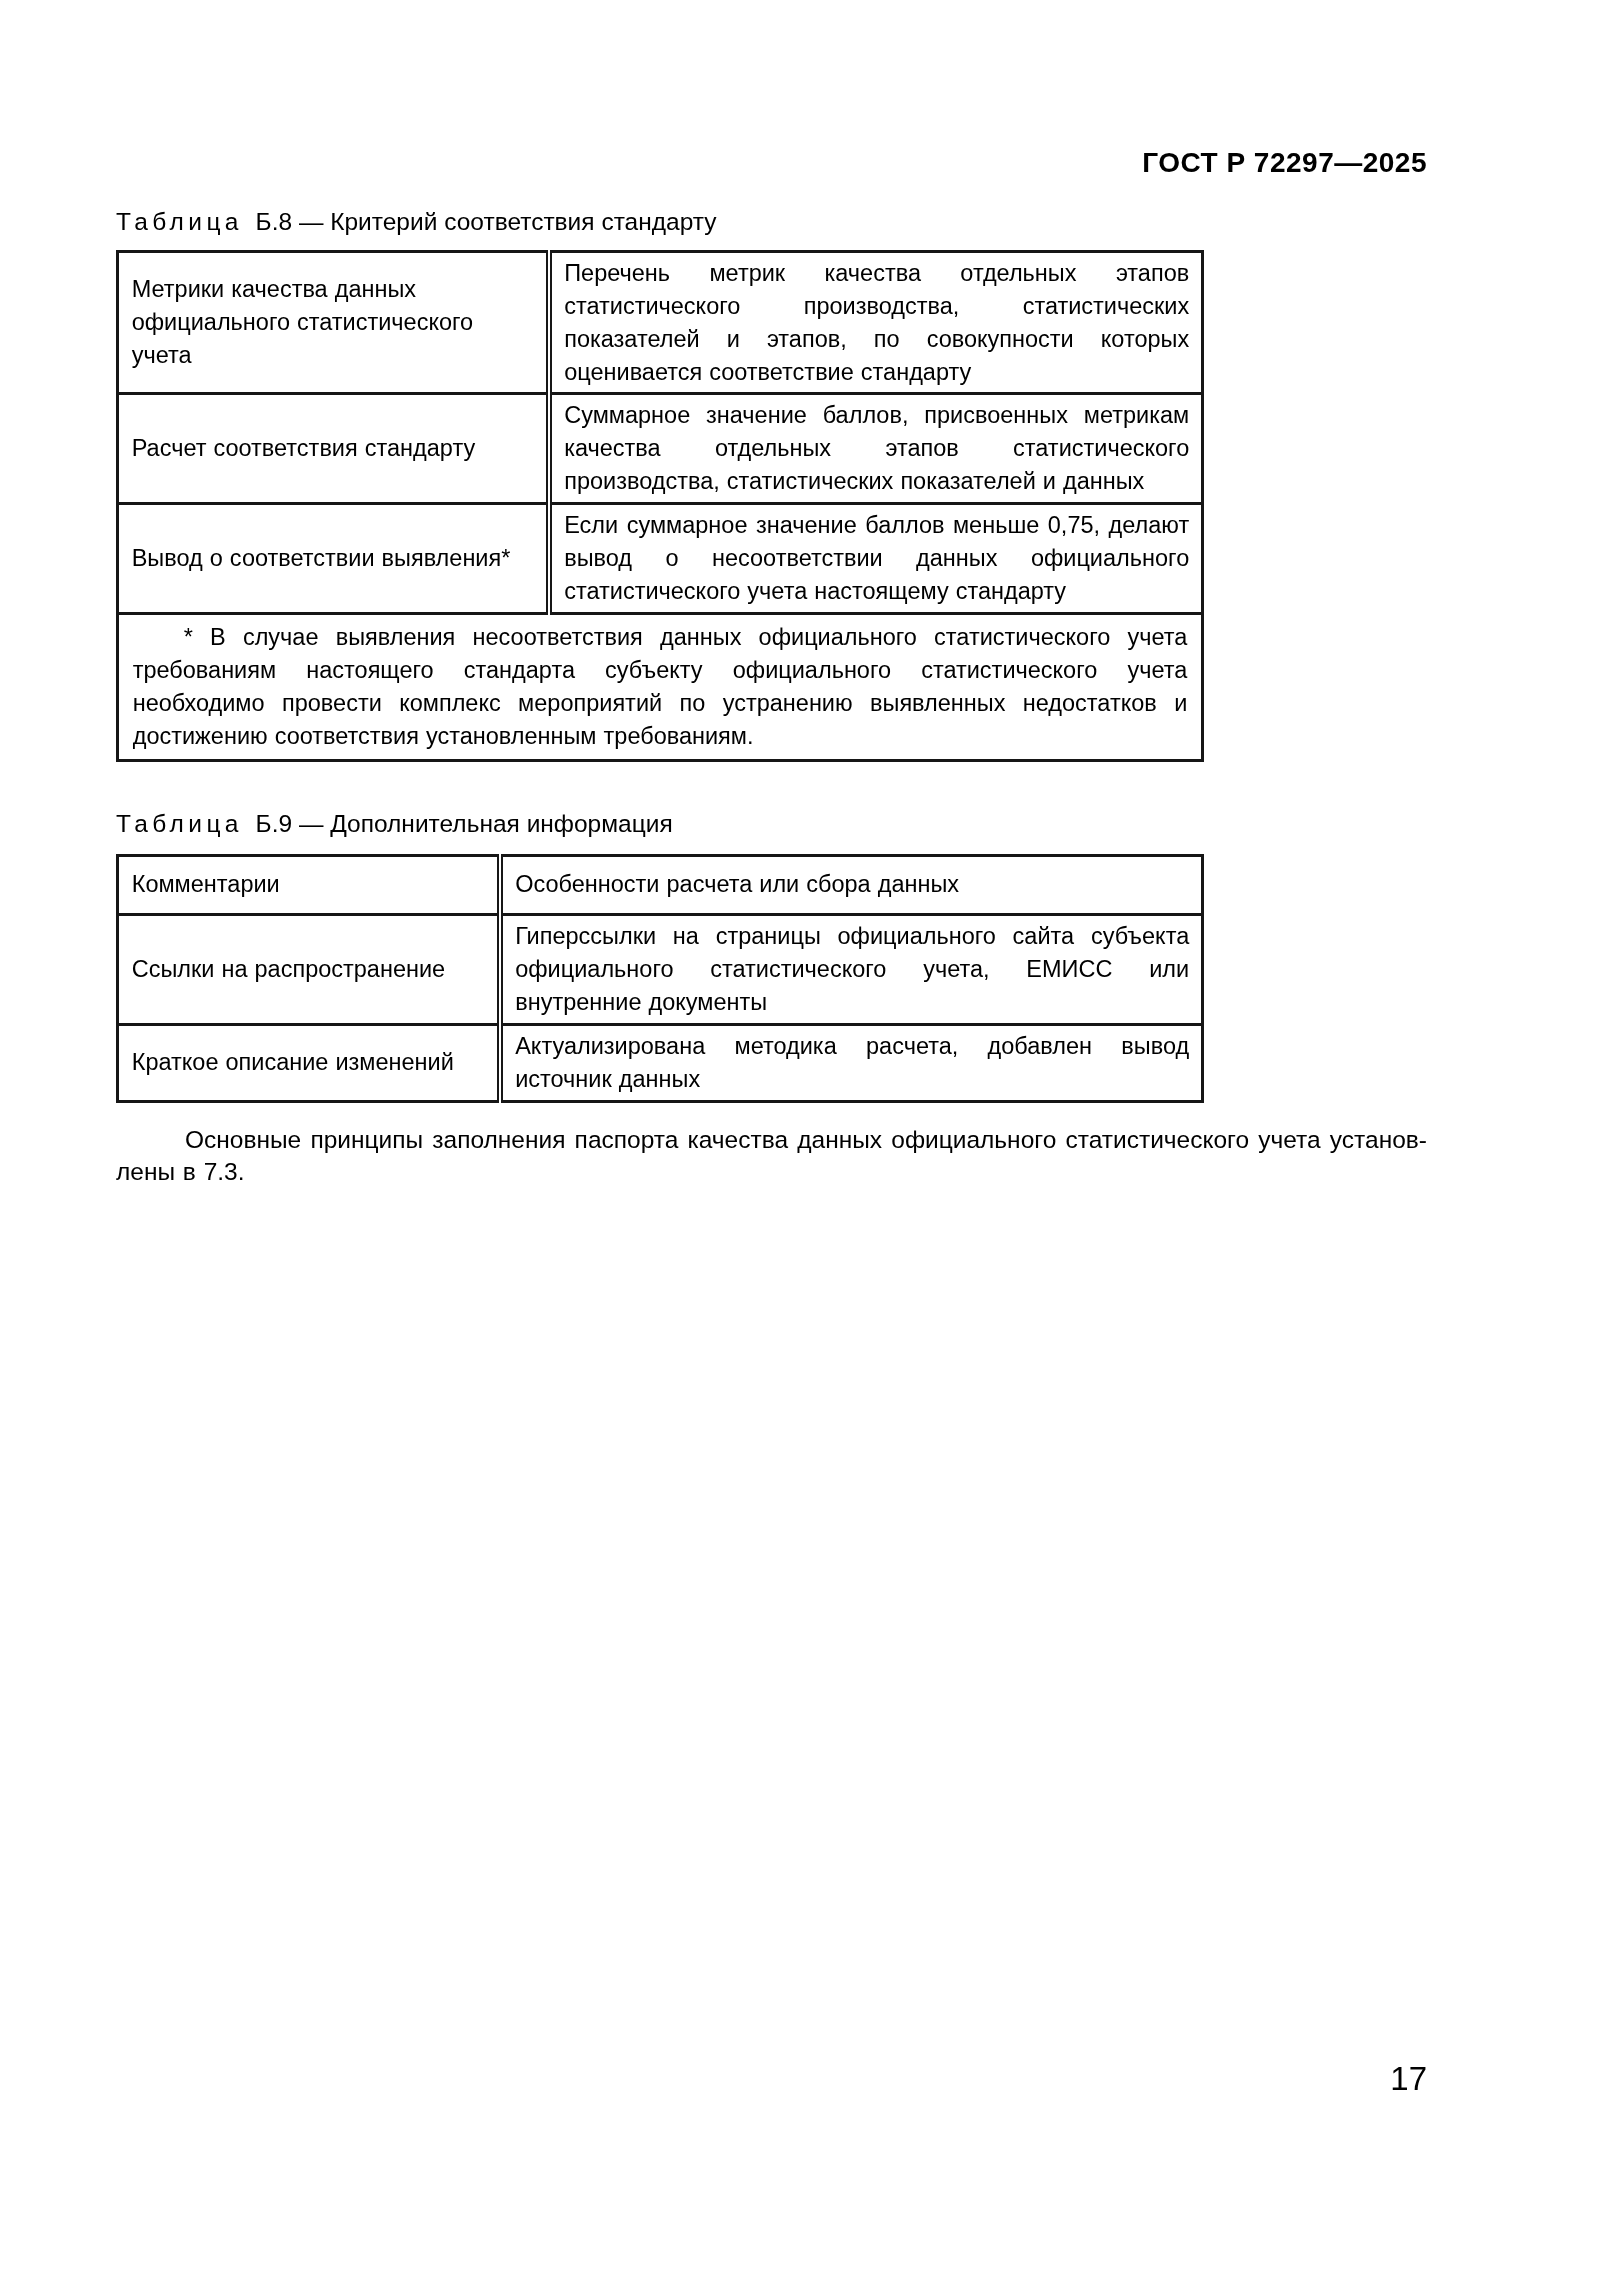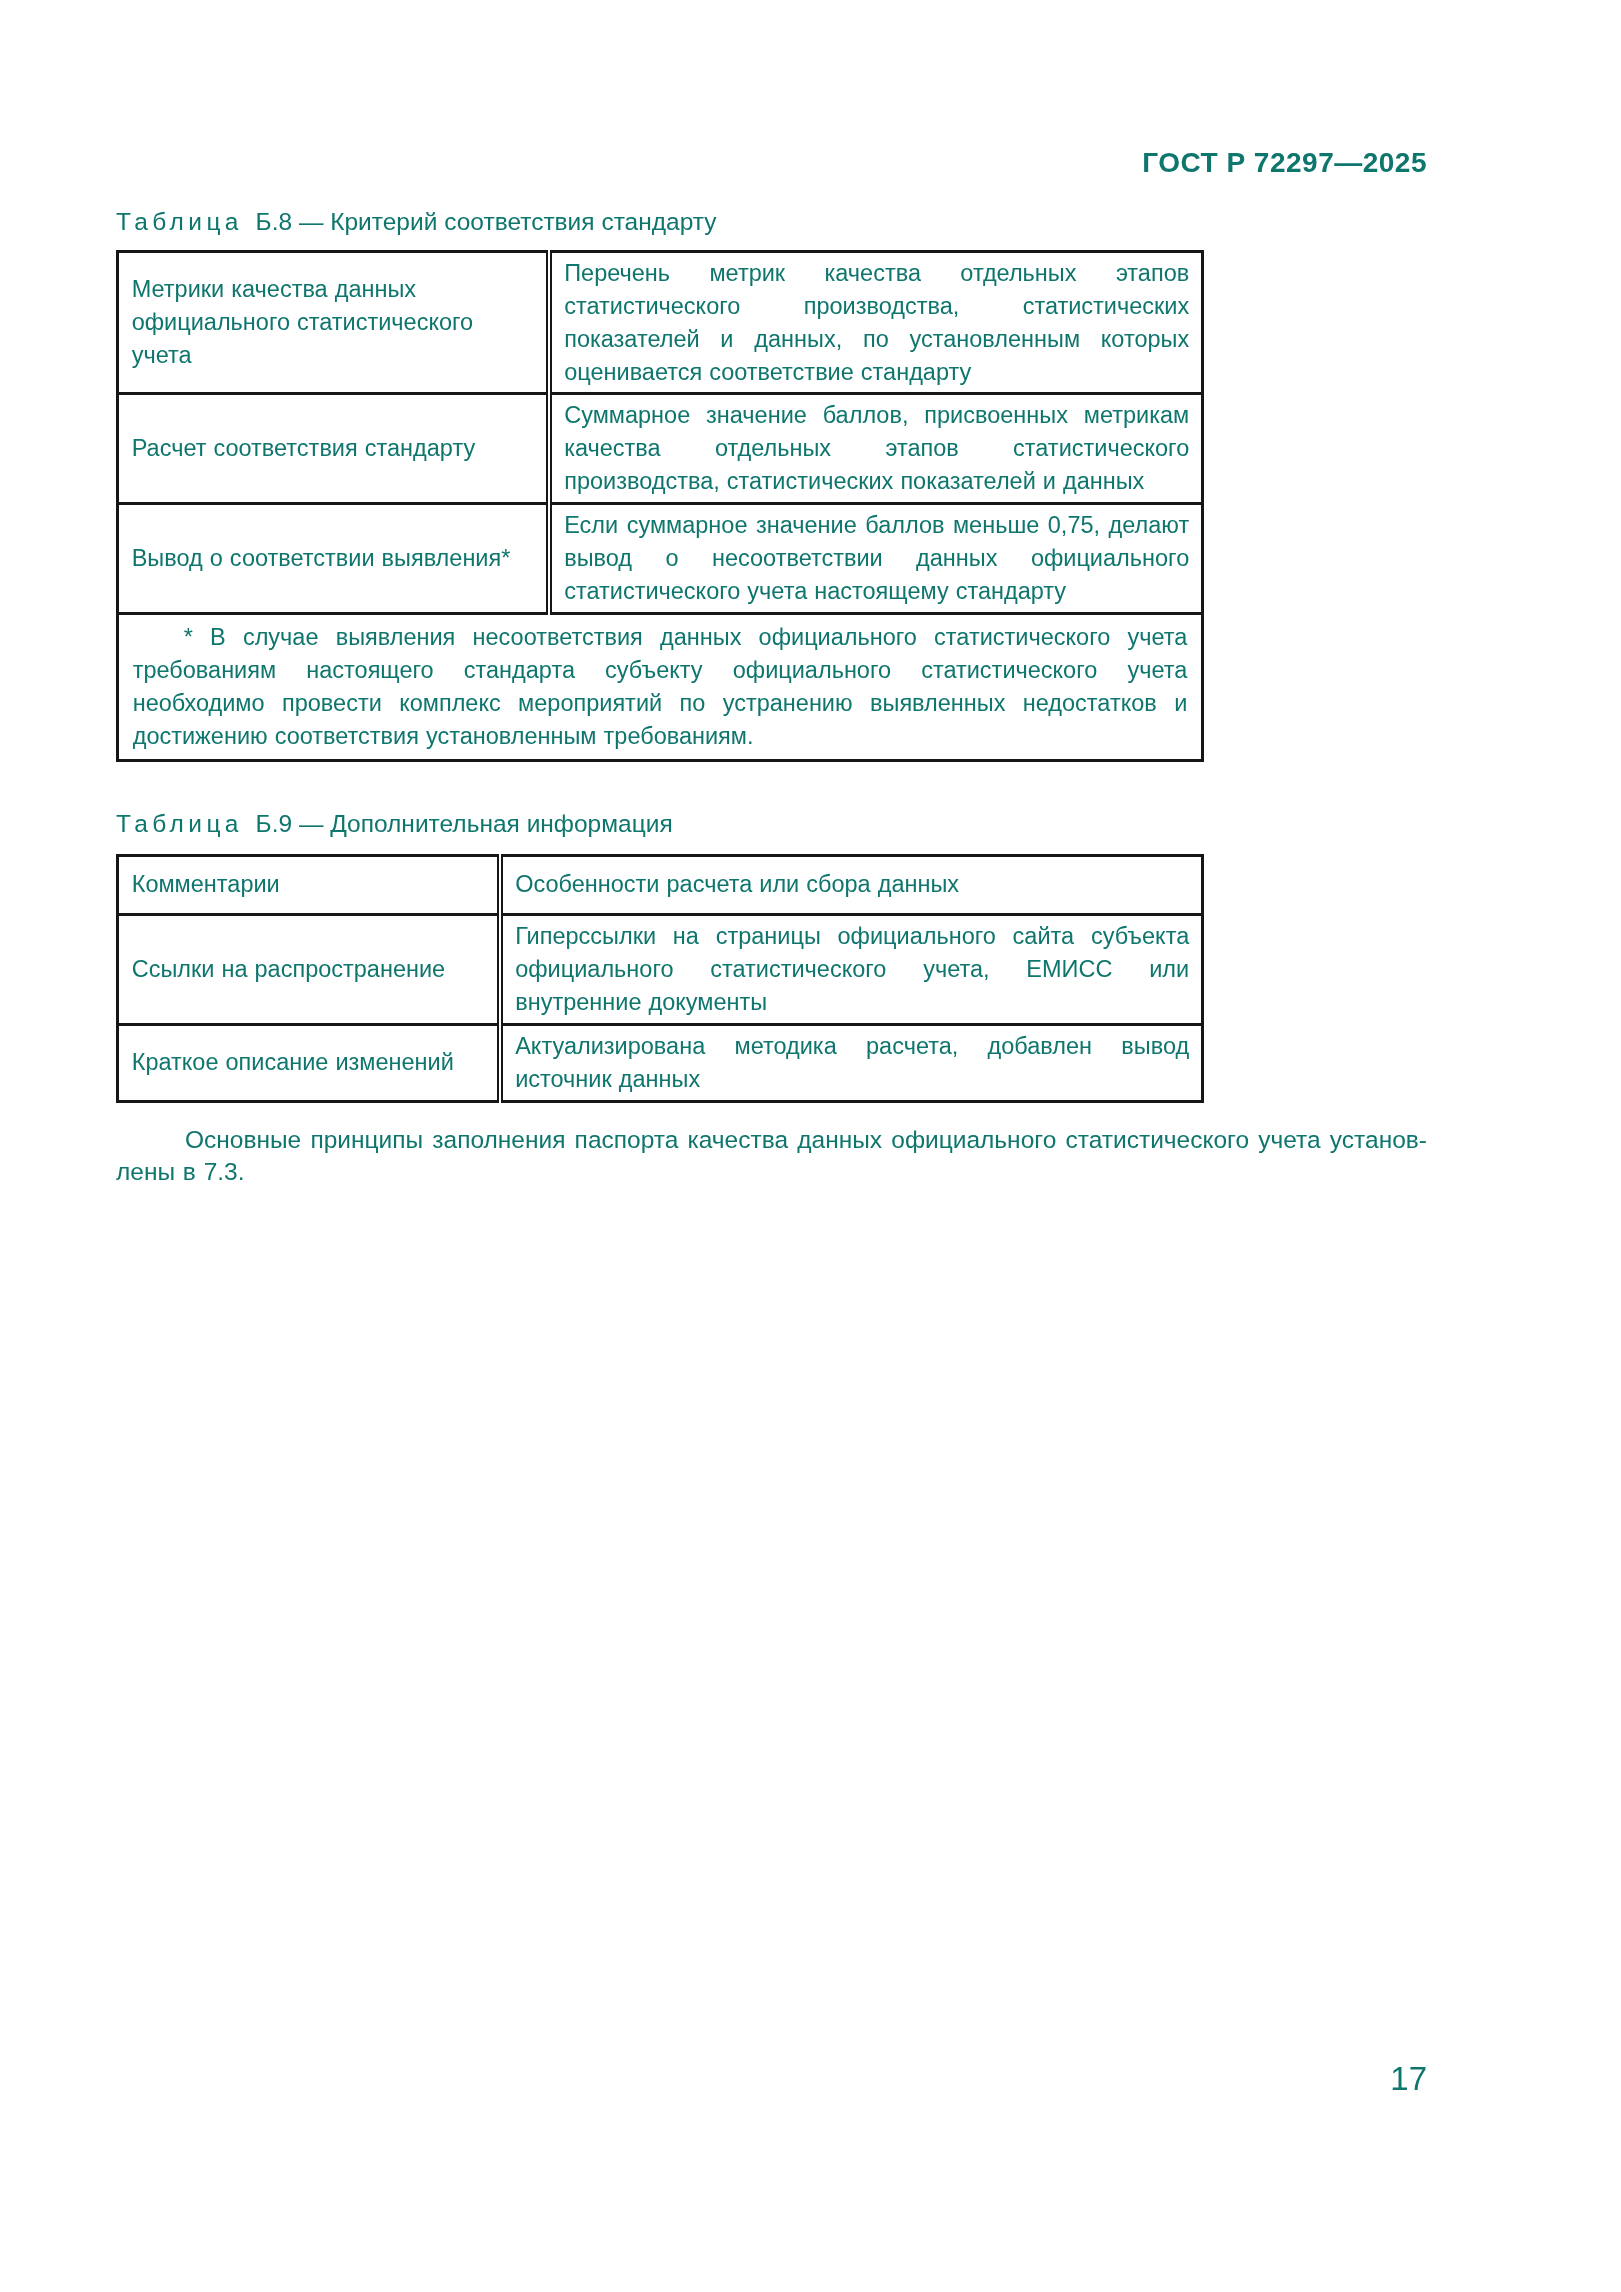--- a/index.html
+++ b/index.html
@@ -5,21 +5,21 @@
   html, body {
     margin: 0;
     padding: 0;
     background: #ffffff;
   }
   .page {
     position: relative;
     width: 1621px;
     height: 2293px;
     background: #ffffff;
-    color: #0f766e;
+    color: #000000;
     font-family: "Liberation Sans", "DejaVu Sans", sans-serif;
     overflow: hidden;
   }
   .doc-header {
     position: absolute;
     top: 147px;
     left: 116px;
     right: 194px;
     text-align: right;
     font-size: 28px;
@@ -123,21 +123,21 @@
     </p>
 
     <table class="gost" id="table-b8">
       <colgroup>
           <col class="c1">
           <col class="c2">
         </colgroup>
       <tbody>
         <tr class="r1">
           <td class="term">Метрики качества данных официального статистического учета</td>
-          <td class="def">Перечень метрик качества отдельных этапов статистического производства, статистических показателей и данных, по установленным которых оценивает­ся соответствие стандарту</td>
+          <td class="def">Перечень метрик качества отдельных этапов статистического производства, статистических показателей и этапов, по совокупности которых оценивает­ся соответствие стандарту</td>
         </tr>
         <tr class="r2">
           <td class="term">Расчет соответствия стандарту</td>
           <td class="def">Суммарное значение баллов, присвоенных метрикам качества отдельных этапов статистического производства, статистических показателей и данных</td>
         </tr>
         <tr class="r3">
           <td class="term">Вывод о соответствии выявления*</td>
           <td class="def">Если суммарное значение баллов меньше 0,75, делают вывод о несоответ­ствии данных официального статистического учета настоящему стандарту</td>
         </tr>
         <tr class="rf">

